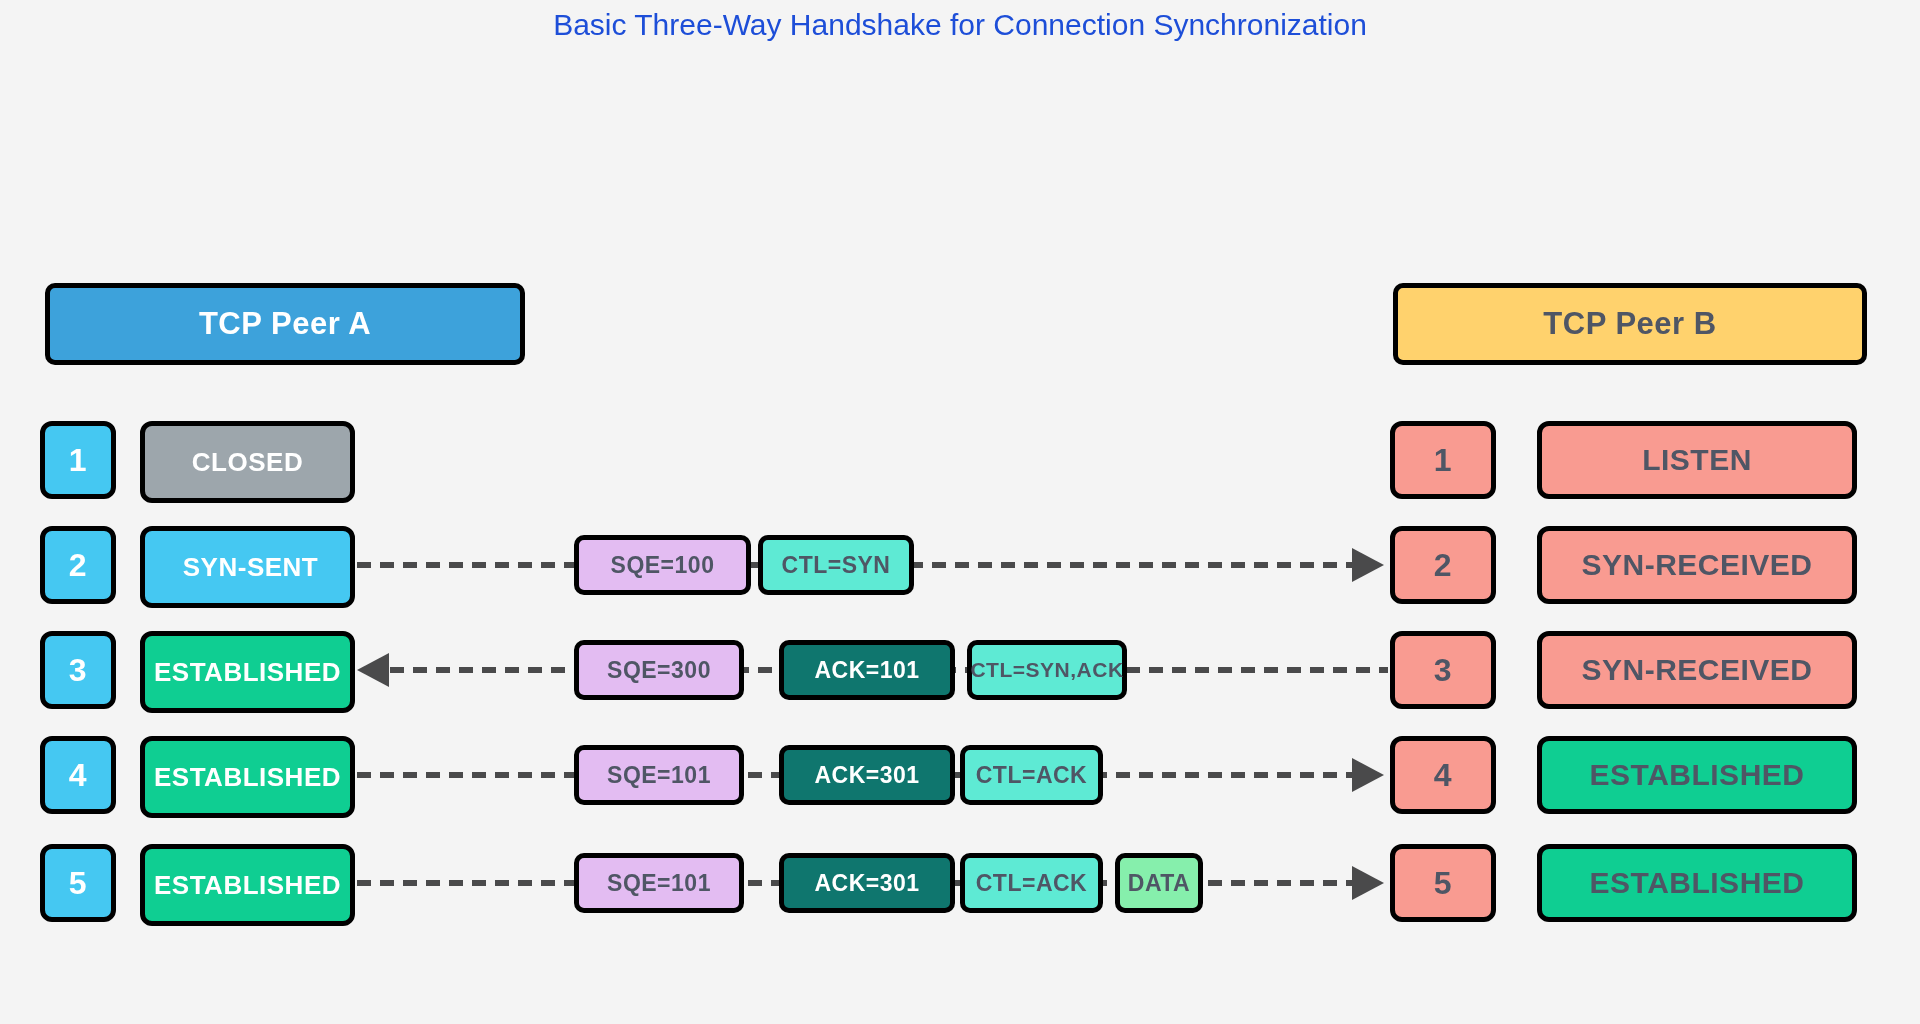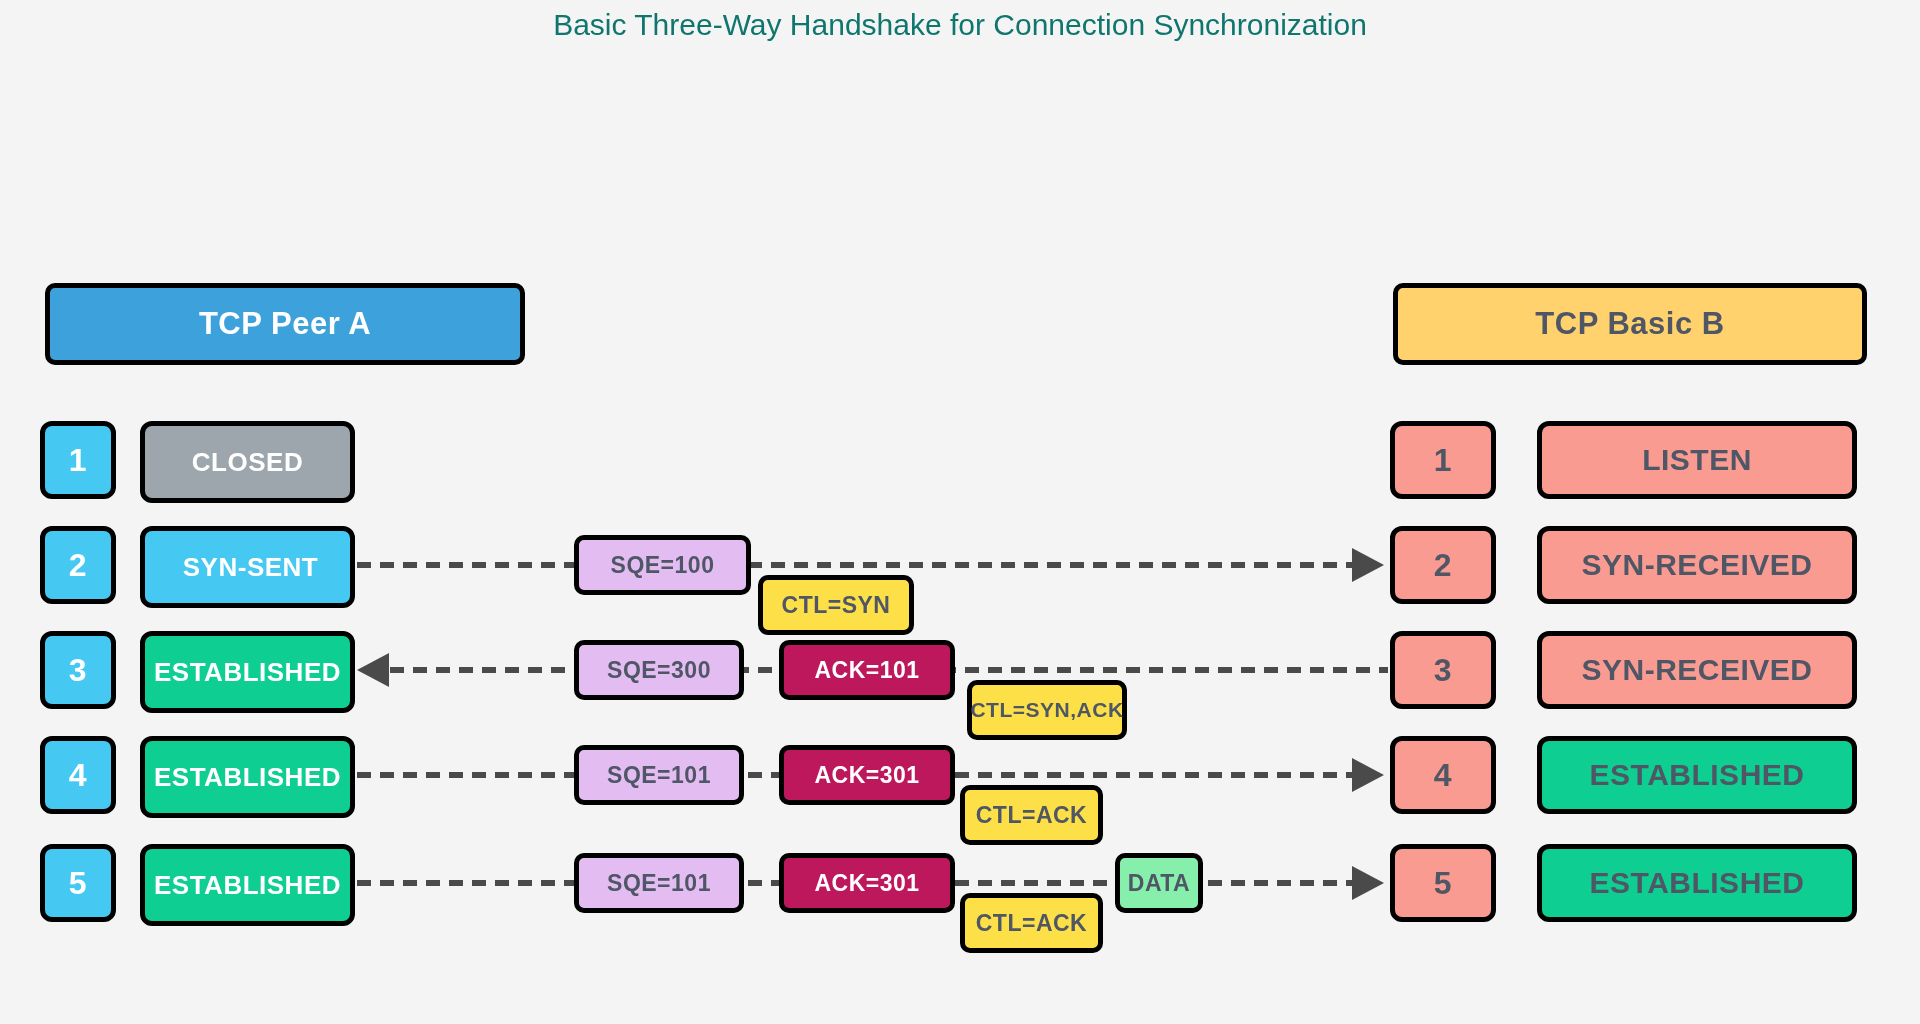--- a/index.html
+++ b/index.html
@@ -15,21 +15,21 @@
     background: #F4F4F4;
     overflow: hidden;
   }
   .title {
     position: absolute;
     left: 0; top: 8px;
     width: 100%;
     text-align: center;
     font-size: 30px;
     font-weight: 400;
-    color: #0f766e;
+    color: #1d4ed8;
   }
   .subtitle {
     position: absolute;
     left: 0; top: 46px;
     width: 100%;
     text-align: center;
     font-size: 16px;
     font-weight: 700;
     color: #9FA0A3;
   }
@@ -51,22 +51,22 @@
   .numbox-b{ width: 106px; height: 78px; font-size: 32px; }
   .statebox{ width: 215px; height: 82px; font-size: 26px; }
   .statebox-b{ width: 320px; height: 78px; font-size: 30px; }
   .cyan    { background: #45C8F2; color: #FFFFFF; }
   .gray    { background: #9DA6AC; color: #FFFFFF; }
   .green-w { background: #0FCE92; color: #FFFFFF; }
   .green-d { background: #0FCE92; color: #4F5665; }
   .salmon  { background: #F99B91; color: #4F5665; }
   .msgbox  { height: 60px; font-size: 23px; border-radius: 10px; z-index: 2; }
   .seq     { background: #E3BCF2; color: #4F5665; }
-  .ctl     { background: #fde047; color: #4F5665; margin-top: 40px; }
-  .ack     { background: #be185d; color: #FFFFFF; }
+  .ctl     { background: #5eead4; color: #4F5665; }
+  .ack     { background: #0f766e; color: #FFFFFF; }
   .data    { background: #86efac; color: #4F5665; }
   .dash-line {
     position: absolute;
     height: 6px;
     z-index: 1;
     background: repeating-linear-gradient(90deg,
       #4A4A4B 0px, #4A4A4B 14px, rgba(0,0,0,0) 14px, rgba(0,0,0,0) 23px);
   }
   .arrow-right {
     position: absolute;
@@ -84,21 +84,21 @@
   }
 </style>
 </head>
 <body>
 
 <div id="stage">
 
   <div class="title">Basic Three-Way Handshake for Connection Synchronization</div>
 
   <div class="box peer-hdr peer-a" style="left:45px; top:283px; width:480px;">TCP Peer A</div>
-  <div class="box peer-hdr peer-b" style="left:1393px; top:283px; width:474px;">TCP Basic B</div>
+  <div class="box peer-hdr peer-b" style="left:1393px; top:283px; width:474px;">TCP Peer B</div>
 
   <div>
     <div class="box numbox cyan" style="left:40px; top:421px;">1</div>
     <div class="box statebox gray" style="left:140px; top:421px;">CLOSED</div>
     <div class="box numbox-b salmon" style="left:1390px; top:421px;">1</div>
     <div class="box statebox-b salmon" style="left:1537px; top:421px;">LISTEN</div>
   </div>
 
   <div>
     <div class="box numbox cyan" style="left:40px; top:526px;">2</div>

